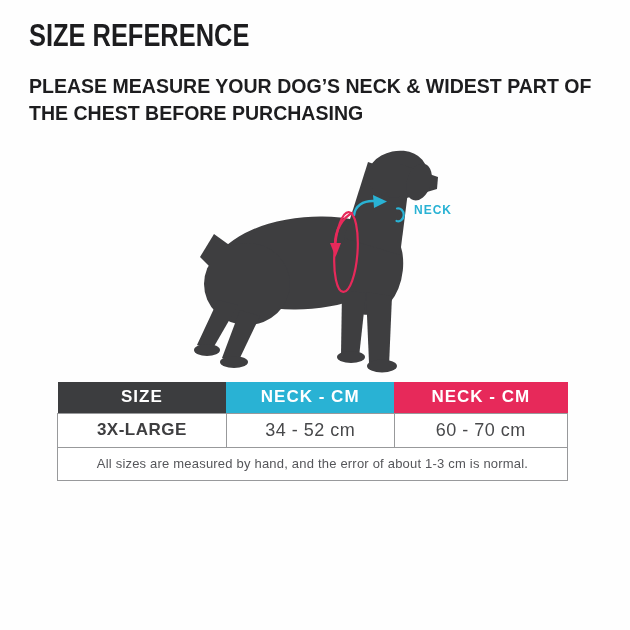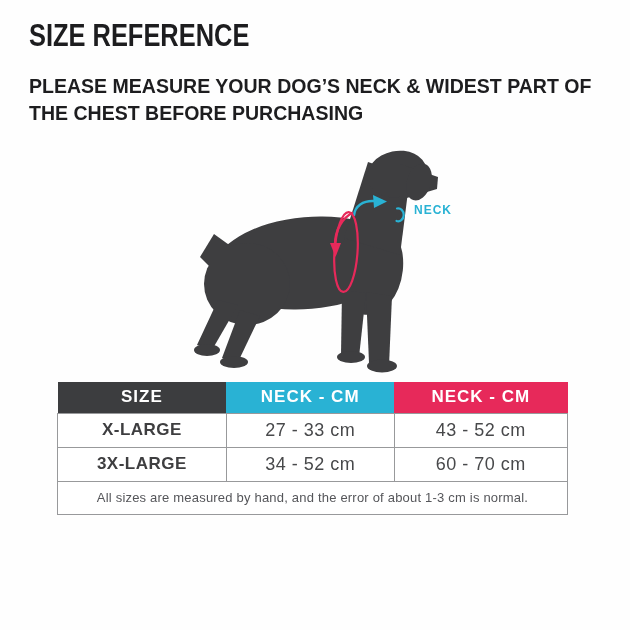--- a/index.html
+++ b/index.html
@@ -92,25 +92,20 @@
   <table class="size-chart">
     <thead>
       <tr>
         <th class="h-size">SIZE</th>
         <th class="h-neck">NECK - CM</th>
         <th class="h-chest">NECK - CM</th>
       </tr>
     </thead>
     <tbody>
       <tr>
-        <td class="size-cell">X-LARGE</td>
-        <td class="val-cell">27 - 33 cm</td>
-        <td class="val-cell">43 - 52 cm</td>
-      </tr>
-      <tr>
         <td class="size-cell">3X-LARGE</td>
         <td class="val-cell">34 - 52 cm</td>
         <td class="val-cell">60 - 70 cm</td>
       </tr>
       <tr>
         <td class="note-cell" colspan="3">All sizes are measured by hand, and the error of about 1-3 cm is normal.</td>
       </tr>
     </tbody>
   </table>
 

